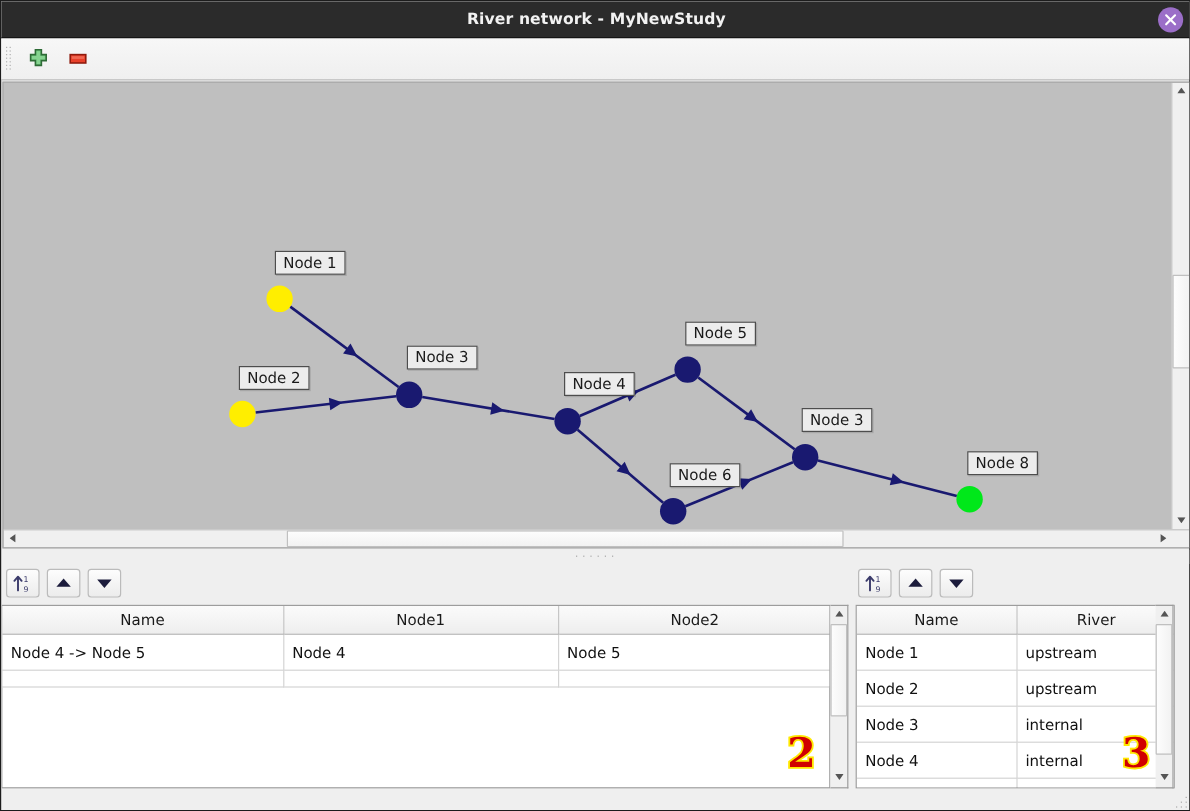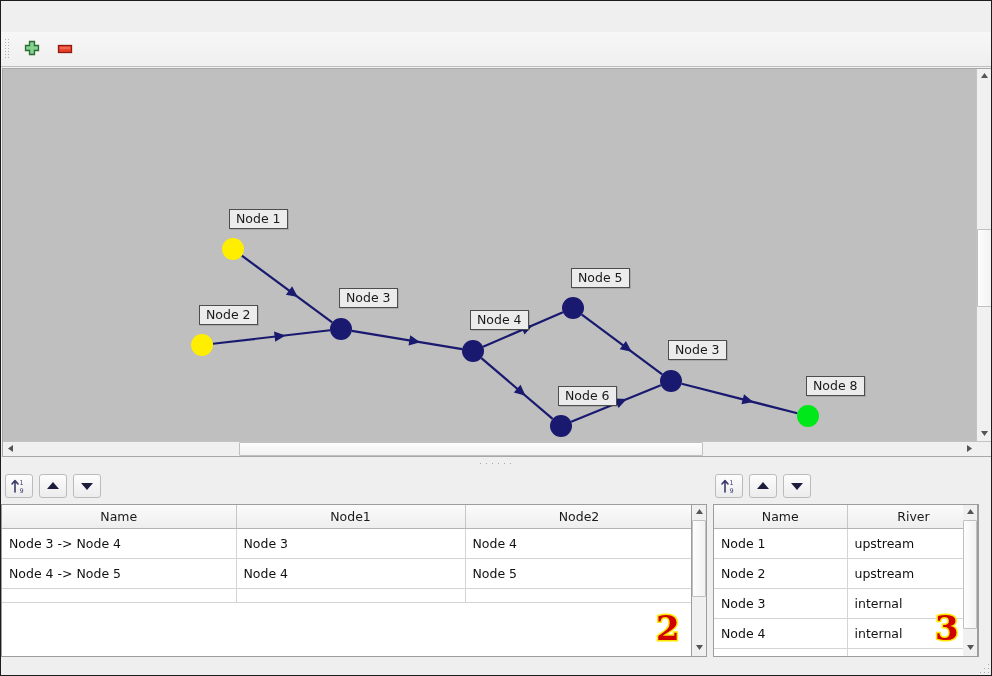--- a/index.html
+++ b/index.html
@@ -209,20 +209,28 @@
   }
   .resize-grip i {
     position: absolute; width: 1px; height: 1px; background: #aaaaaa;
   }
 </style>
 </head>
 <body>
 
 <div id="app">
 
+  <div class="titlebar">
+    <div class="titlebar-text">River network - MyNewStudy</div>
+    <div class="close-btn">
+      <svg width="21" height="21" viewBox="0 0 21 21">
+        <path d="M6.8 6.8 L14.2 14.2 M14.2 6.8 L6.8 14.2" stroke="#ffffff" stroke-width="1.8" stroke-linecap="round"></path>
+      </svg>
+    </div>
+  </div>
 
   <div class="toolbar">
     <div class="grip" id="tb-grip">
         <i style="left: 0px; top: 0px;"></i>
         <i style="left: 3px; top: 0px;"></i>
         <i style="left: 0px; top: 3px;"></i>
         <i style="left: 3px; top: 3px;"></i>
         <i style="left: 0px; top: 6px;"></i>
         <i style="left: 3px; top: 6px;"></i>
         <i style="left: 0px; top: 9px;"></i>
@@ -358,25 +366,20 @@
         </colgroup>
       <thead>
           <tr>
             <th>Name</th>
             <th>Node1</th>
             <th>Node2</th>
           </tr>
         </thead>
       <tbody>
           <tr>
-            <td>Node 3 -&gt; Node 4</td>
-            <td>Node 3</td>
-            <td>Node 4</td>
-          </tr>
-          <tr>
             <td>Node 4 -&gt; Node 5</td>
             <td>Node 4</td>
             <td>Node 5</td>
           </tr>
           <tr class="filler">
             <td></td>
             <td></td>
             <td></td>
           </tr>
         </tbody>

